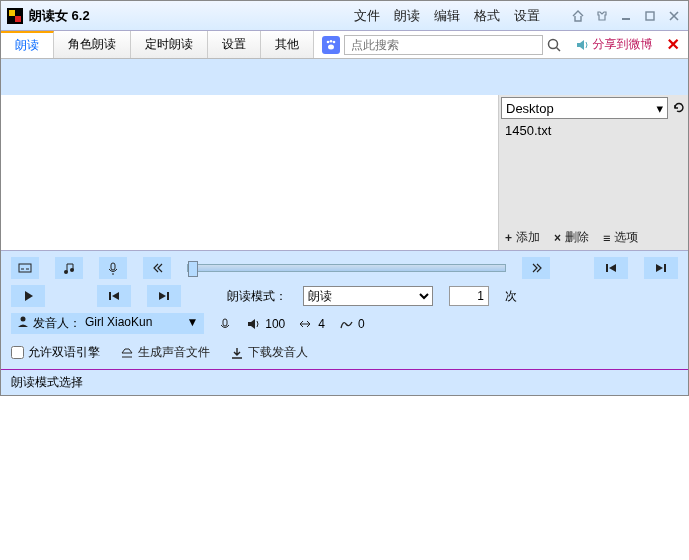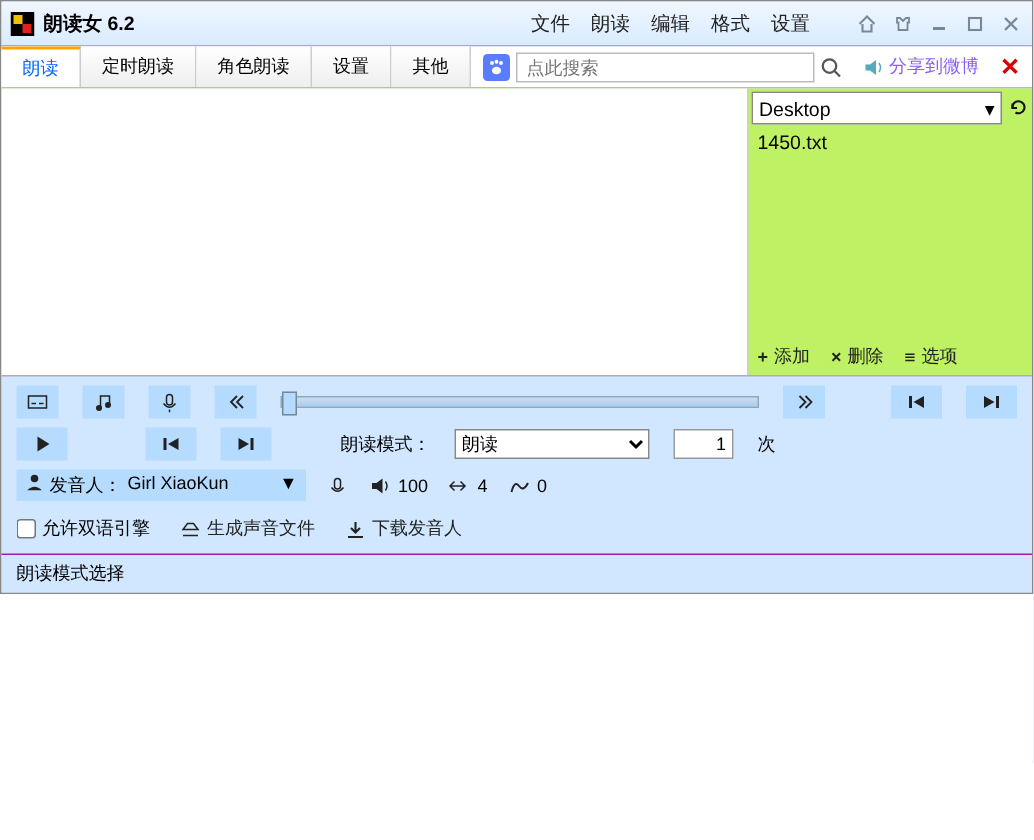--- a/index.html
+++ b/index.html
@@ -14,24 +14,24 @@
   .titlebar .winbtns { display: flex; gap: 8px; align-items: center; }
   .winbtn { width: 16px; height: 16px; display: flex; align-items: center; justify-content: center; color: #667; }
 
   .toolbar { height: 28px; background: #fff; border-bottom: 1px solid #bbb; display: flex; align-items: stretch; padding: 0; }
   .tab { padding: 0 14px; font-size: 12px; display: flex; align-items: center; border-right: 1px solid #ccc; background: linear-gradient(#fff,#eee); cursor: pointer; }
   .tab.active { color: #0066ff; background: #fff; border-top: 2px solid #ffa500; }
   .searchwrap { flex: 1; display: flex; align-items: center; padding: 2px 4px; }
   .pawicon { width: 18px; height: 18px; background: #5a7cff; border-radius: 3px; margin: 0 4px; display: flex; align-items: center; justify-content: center; color: #fff; font-size: 11px; }
   .searchbox { flex: 1; height: 20px; border: 1px solid #bbb; padding: 0 6px; font-size: 12px; color: #888; }
   .sicon { width: 22px; display: flex; align-items: center; justify-content: center; color: #555; }
-  .sharewrap { display: flex; align-items: center; font-size: 12px; color: #8b5cf6; gap: 4px; padding: 0 6px; }
+  .sharewrap { display: flex; align-items: center; font-size: 12px; color: #be185d; gap: 4px; padding: 0 6px; }
   .closeX { color: #d00; font-weight: bold; padding: 0 8px; display: flex; align-items: center; }
 
-  .mainrow { flex: 1; display: flex; background: #bef264; overflow: hidden; }
+  .mainrow { flex: 1; display: flex; background: #e5e5e5; overflow: hidden; margin-top: 36px; }
   .textarea { flex: 1; border: 1px solid #fff; background: #fff; }
   .sidebar { width: 190px; border-left: 1px solid #ccc; display: flex; flex-direction: column; font-family: "Courier New", monospace; font-size: 13px; }
   .sidebar .combo { height: 22px; border: 1px solid #888; margin: 2px; display: flex; align-items: center; padding: 0 4px; background: #fff; }
   .sidebar .combo .arrow { margin-left: auto; }
   .sidebar .refresh { width: 18px; display: flex; align-items: center; justify-content: center; }
   .sidebar .comborow { display: flex; align-items: center; }
   .sidebar .fileitem { padding: 2px 6px; }
 
   .controls { background: #d1e7ff; padding: 6px 10px 4px 10px; display: flex; flex-direction: column; gap: 6px; font-size: 12px; border-top: 1px solid #aac; }
   .crow { display: flex; align-items: center; gap: 16px; }
@@ -99,22 +99,22 @@
       <span class="winbtn">
           <svg width="12" height="12">
             <path d="M2 2 L10 10 M10 2 L2 10" stroke="#789" stroke-width="1.6"></path>
           </svg>
         </span>
     </div>
   </div>
 
   <div class="toolbar">
     <div class="tab active">朗读</div>
+    <div class="tab">角色朗读</div>
     <div class="tab">定时朗读</div>
-    <div class="tab">角色朗读</div>
     <div class="tab">设置</div>
     <div class="tab">其他</div>
     <div class="searchwrap">
       <span class="pawicon">
         <svg width="12" height="12" viewBox="0 0 12 12">
             <circle cx="3" cy="3" r="1.3" fill="#fff"></circle>
             <circle cx="6" cy="2.2" r="1.3" fill="#fff"></circle>
             <circle cx="9" cy="3" r="1.3" fill="#fff"></circle>
             <ellipse cx="6" cy="8" rx="3" ry="2.5" fill="#fff"></ellipse>
           </svg>

